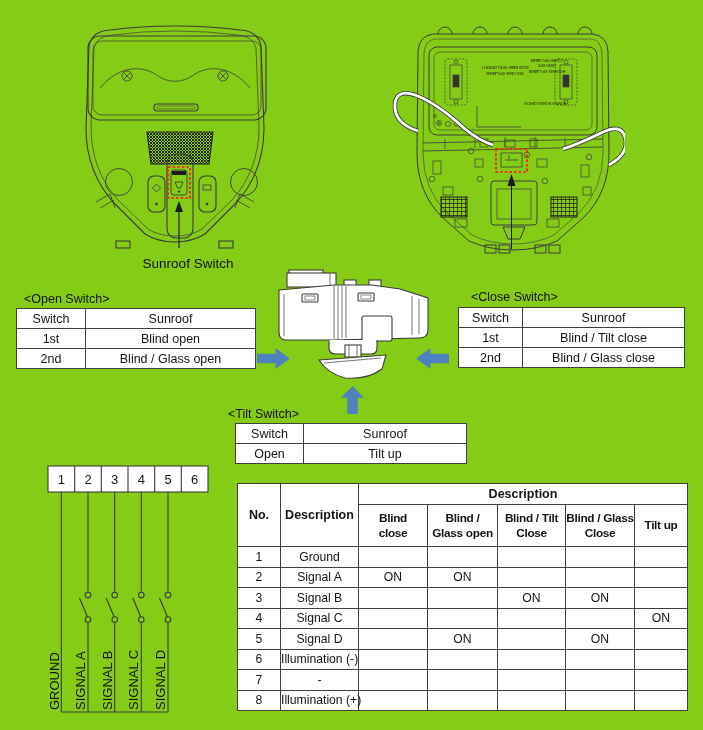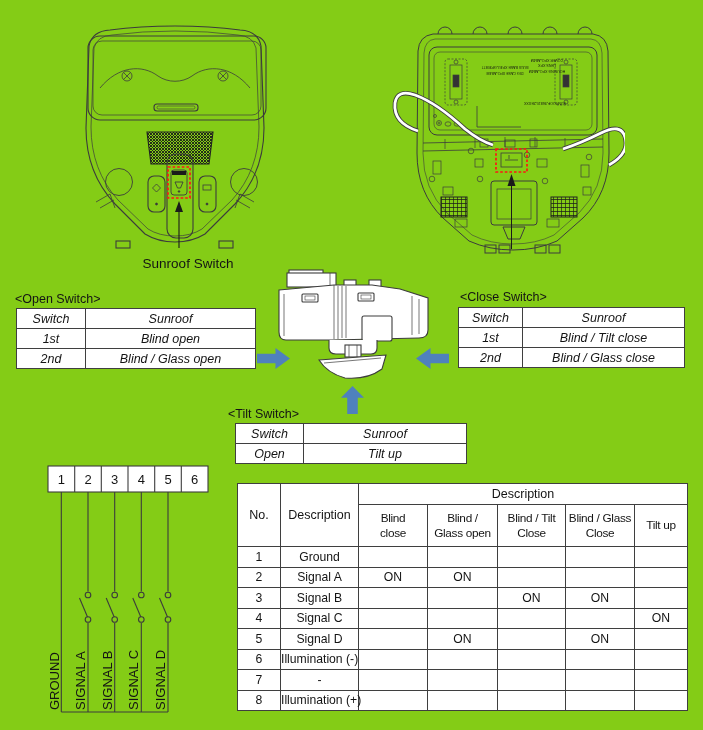--- a/index.html
+++ b/index.html
@@ -5,23 +5,23 @@
   html,body{margin:0;padding:0;background:#fff;}
   .canvas{position:relative;width:703px;height:730px;background:#84cc16;overflow:hidden;
           font-family:"Liberation Sans",sans-serif;color:#141414;}
   .abs{position:absolute;}
   .cap{position:absolute;font-size:12.5px;color:#141414;white-space:nowrap;}
   .figlabel{position:absolute;font-size:13.5px;text-align:center;color:#141414;}
   table{position:absolute;border-collapse:collapse;table-layout:fixed;background:#fff;}
   td,th{border:1px solid #3f3f3f;text-align:center;vertical-align:middle;padding:0;
         font-size:12.5px;font-weight:normal;color:#141414;}
   table.mini{border:1.5px solid #3f3f3f;}
-  .mini td{height:19px;font-style:italic;}
+  .mini td{height:19px;}
   table.big{border:1.5px solid #3f3f3f;}
-  .big thead th{font-weight:normal;text-align:center;}
+  .big thead th{font-weight:bold;text-align:center;}
   .big thead th.state{font-size:11.8px;letter-spacing:-0.3px;white-space:pre-line;line-height:1.25;}
   .big tbody td{height:19.5px;white-space:nowrap;font-size:12.2px;}
   .arrow{position:absolute;background:#4f81bd;}
   .arrow-r{clip-path:polygon(0% 27%,56% 27%,56% 0%,100% 50%,56% 100%,56% 73%,0% 73%);}
   .arrow-l{clip-path:polygon(100% 27%,44% 27%,44% 0%,0% 50%,44% 100%,44% 73%,100% 73%);}
   .arrow-u{clip-path:polygon(27% 100%,27% 42%,0% 42%,50% 0%,100% 42%,73% 42%,73% 100%);}
   svg text{font-family:"Liberation Sans",sans-serif;fill:#141414;}
 </style>
 </head>
 <body>
@@ -194,21 +194,21 @@
         <path d="M77,77 V89 M85,77 V89" fill="none" stroke-width="0.7"></path>
       <path d="M47,92 L114,87 L110,101 Q95,112 73,110 Q55,105 47,92 Z"></path>
       <path d="M52,95 L109,90" fill="none" stroke-width="0.7"></path>
     </g>
   </svg>
 
   <div class="arrow arrow-r abs" style="left:257px;top:348px;width:33px;height:21px"></div>
   <div class="arrow arrow-l abs" style="left:416px;top:348px;width:33px;height:21px"></div>
   <div class="arrow arrow-u abs" style="left:341px;top:386px;width:23px;height:28px"></div>
 
-  <div class="cap" style="left:15px;top:292px">&lt;Open Switch&gt;</div>
+  <div class="cap" style="left:24px;top:292px">&lt;Open Switch&gt;</div>
   <table class="mini" style="left:16px;top:308px;width:240px">
     <colgroup>
         <col style="width:69px">
         <col>
       </colgroup>
     <tbody>
         <tr>
           <td>Switch</td>
           <td>Sunroof</td>
         </tr>
@@ -216,21 +216,21 @@
           <td>1st</td>
           <td>Blind open</td>
         </tr>
         <tr>
           <td>2nd</td>
           <td>Blind / Glass open</td>
         </tr>
       </tbody>
   </table>
 
-  <div class="cap" style="left:460px;top:290px">&lt;Close Switch&gt;</div>
+  <div class="cap" style="left:471px;top:290px">&lt;Close Switch&gt;</div>
   <table class="mini" style="left:458px;top:307px;width:227px">
     <colgroup>
         <col style="width:64px">
         <col>
       </colgroup>
     <tbody>
         <tr>
           <td>Switch</td>
           <td>Sunroof</td>
         </tr>

